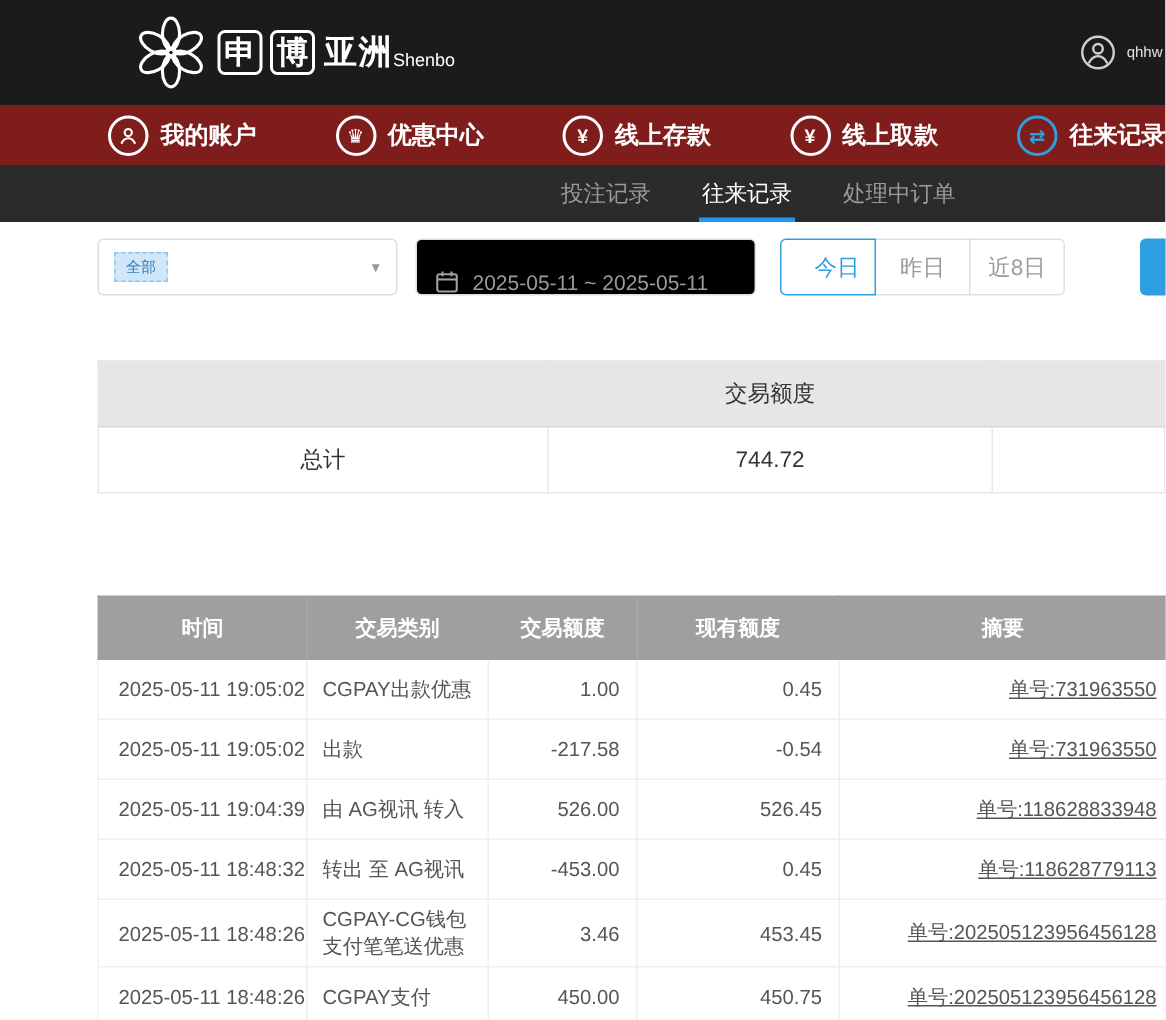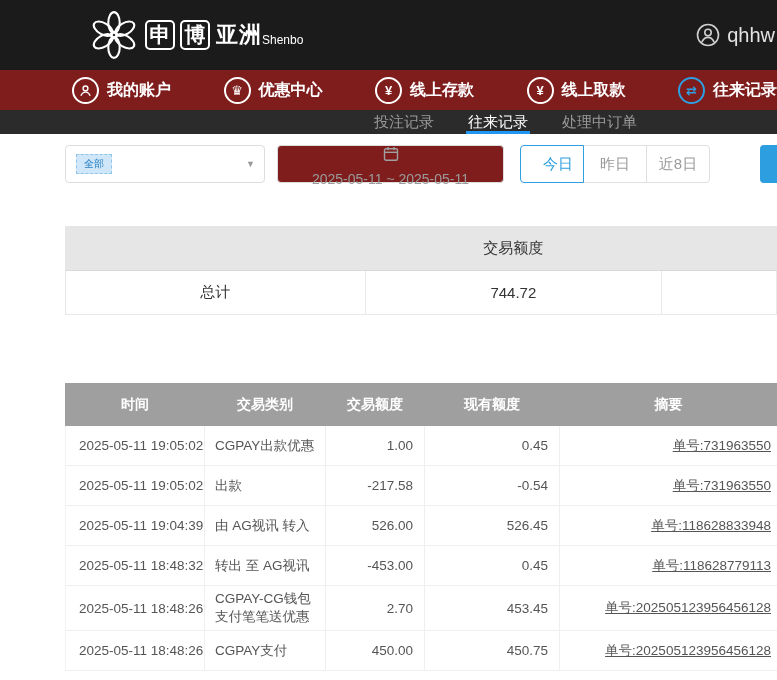--- a/index.html
+++ b/index.html
@@ -14,55 +14,55 @@
   .char-box { width:30px; height:30px; border:2px solid #fff; border-radius:5px;
               color:#fff; font-size:21px; display:flex; align-items:center;
               justify-content:center; margin-left:5px; font-weight:bold; }
   .region-stack { display:flex; flex-direction:row; align-items:flex-end;
                   margin-left:6px; line-height:1.05; }
   .region { color:#fff; font-size:22px; font-weight:bold; letter-spacing:1px; }
   .subtitle { color:#fff; font-size:12px; }
   .user-area { position:absolute; right:2px; top:0; height:70px;
                display:flex; align-items:center; gap:7px; cursor:pointer; }
   .avatar { width:24px; height:24px; display:block; color:#cfcfcf; }
-  .username { color:#e3e3e3; font-size:20px; white-space:nowrap; }
+  .username { color:#e3e3e3; font-size:10px; white-space:nowrap; }
 
   
   .mainnav { height:40px; background:#7f1d1d; display:flex; align-items:center;
              justify-content:space-between; padding-left:72px; color:#fff; }
   .nav-item { display:flex; align-items:center; gap:8px; font-size:16px;
               font-weight:bold; white-space:nowrap; cursor:pointer; }
   .nav-icon { width:27px; height:27px; border:2px solid #fff; border-radius:50%;
               display:flex; align-items:center; justify-content:center;
               font-size:13px; line-height:1; color:#fff; }
   .nav-icon svg { width:17px; height:17px; }
   .nav-item.active .nav-icon { border-color:#2d9fe0; color:#2d9fe0; }
 
   
-  .tabsbar { height:24px; background:#2b2b2b; display:flex; align-items:stretch;
+  .tabsbar { height:38px; background:#2b2b2b; display:flex; align-items:stretch;
              padding-left:372px; gap:30px; }
   .tab { color:#9a9a9a; font-size:15px; display:flex; align-items:center;
          position:relative; cursor:pointer; white-space:nowrap; padding:0 2px; }
   .tab.active { color:#fff; }
   .tab.active::after { content:""; position:absolute; left:0; right:0; bottom:0;
                        height:3px; background:#2196f3; }
 
   
   .filterbar { position:relative; height:60px; }
   .type-select { position:absolute; left:65px; top:11px; width:200px; height:38px;
                  border:1px solid #ddd; border-radius:4px; background:#fff;
                  display:flex; align-items:center; padding:0 24px 0 10px;
                  cursor:pointer; }
   .selected-chip { color:#2a7fc1; background:#cfe7f8; border:1px dashed #8fc5e8;
                    padding:2px 7px; font-size:10px; }
   .caret { position:absolute; right:9px; color:#999; font-size:9px; }
   .date-input { position:absolute; left:277px; top:11px; width:227px; height:38px;
-                border:1px solid #ddd; border-radius:4px; background:#7f1d1d;
-                display:flex; align-items:center; gap:9px; padding:0 12px;
-                color:#9a9a9a; font-size:14px; cursor:pointer; white-space:nowrap;flex-direction:column; }
+                border:1px solid #ddd; border-radius:4px; background:#000000;
+                display:flex; align-items:flex-end; gap:9px; padding:0 12px;
+                color:#9a9a9a; font-size:14px; cursor:pointer; white-space:nowrap; }
   .cal-icon { width:16px; height:16px; display:block; flex:none; }
   .quick-group { position:absolute; left:520px; top:11px; display:flex; }
   .quick-btn { width:64px; height:38px; background:#fff; border:1px solid #e0e0e0;
                color:#9a9a9a; font-size:15px; display:flex; align-items:center;
                justify-content:center; cursor:pointer; margin-left:-1px; }
   .quick-btn:first-child { border-radius:4px 0 0 4px; margin-left:0; }
   .quick-btn:last-child { border-radius:0 4px 4px 0; }
   .quick-btn.active { border-color:#2d9fe0; color:#2d9fe0; position:relative; z-index:1;padding-left:12px; }
   .search-btn { position:absolute; left:760px; top:11px; width:36px; height:38px;
                 background:#2d9fe0; border:none; border-radius:4px; cursor:pointer; }
@@ -248,21 +248,21 @@
       <tr>
         <td class="c0">2025-05-11 18:48:32</td>
         <td class="c1">转出 至 AG视讯</td>
         <td class="c2">-453.00</td>
         <td class="c3">0.45</td>
         <td class="c4">单号:118628779113</td>
       </tr>
       <tr>
         <td class="c0">2025-05-11 18:48:26</td>
         <td class="c1">CGPAY-CG钱包支付笔笔送优惠</td>
-        <td class="c2">2.70</td>
+        <td class="c2">3.46</td>
         <td class="c3">453.45</td>
         <td class="c4">单号:202505123956456128</td>
       </tr>
       <tr>
         <td class="c0">2025-05-11 18:48:26</td>
         <td class="c1">CGPAY支付</td>
         <td class="c2">450.00</td>
         <td class="c3">450.75</td>
         <td class="c4">单号:202505123956456128</td>
       </tr>

